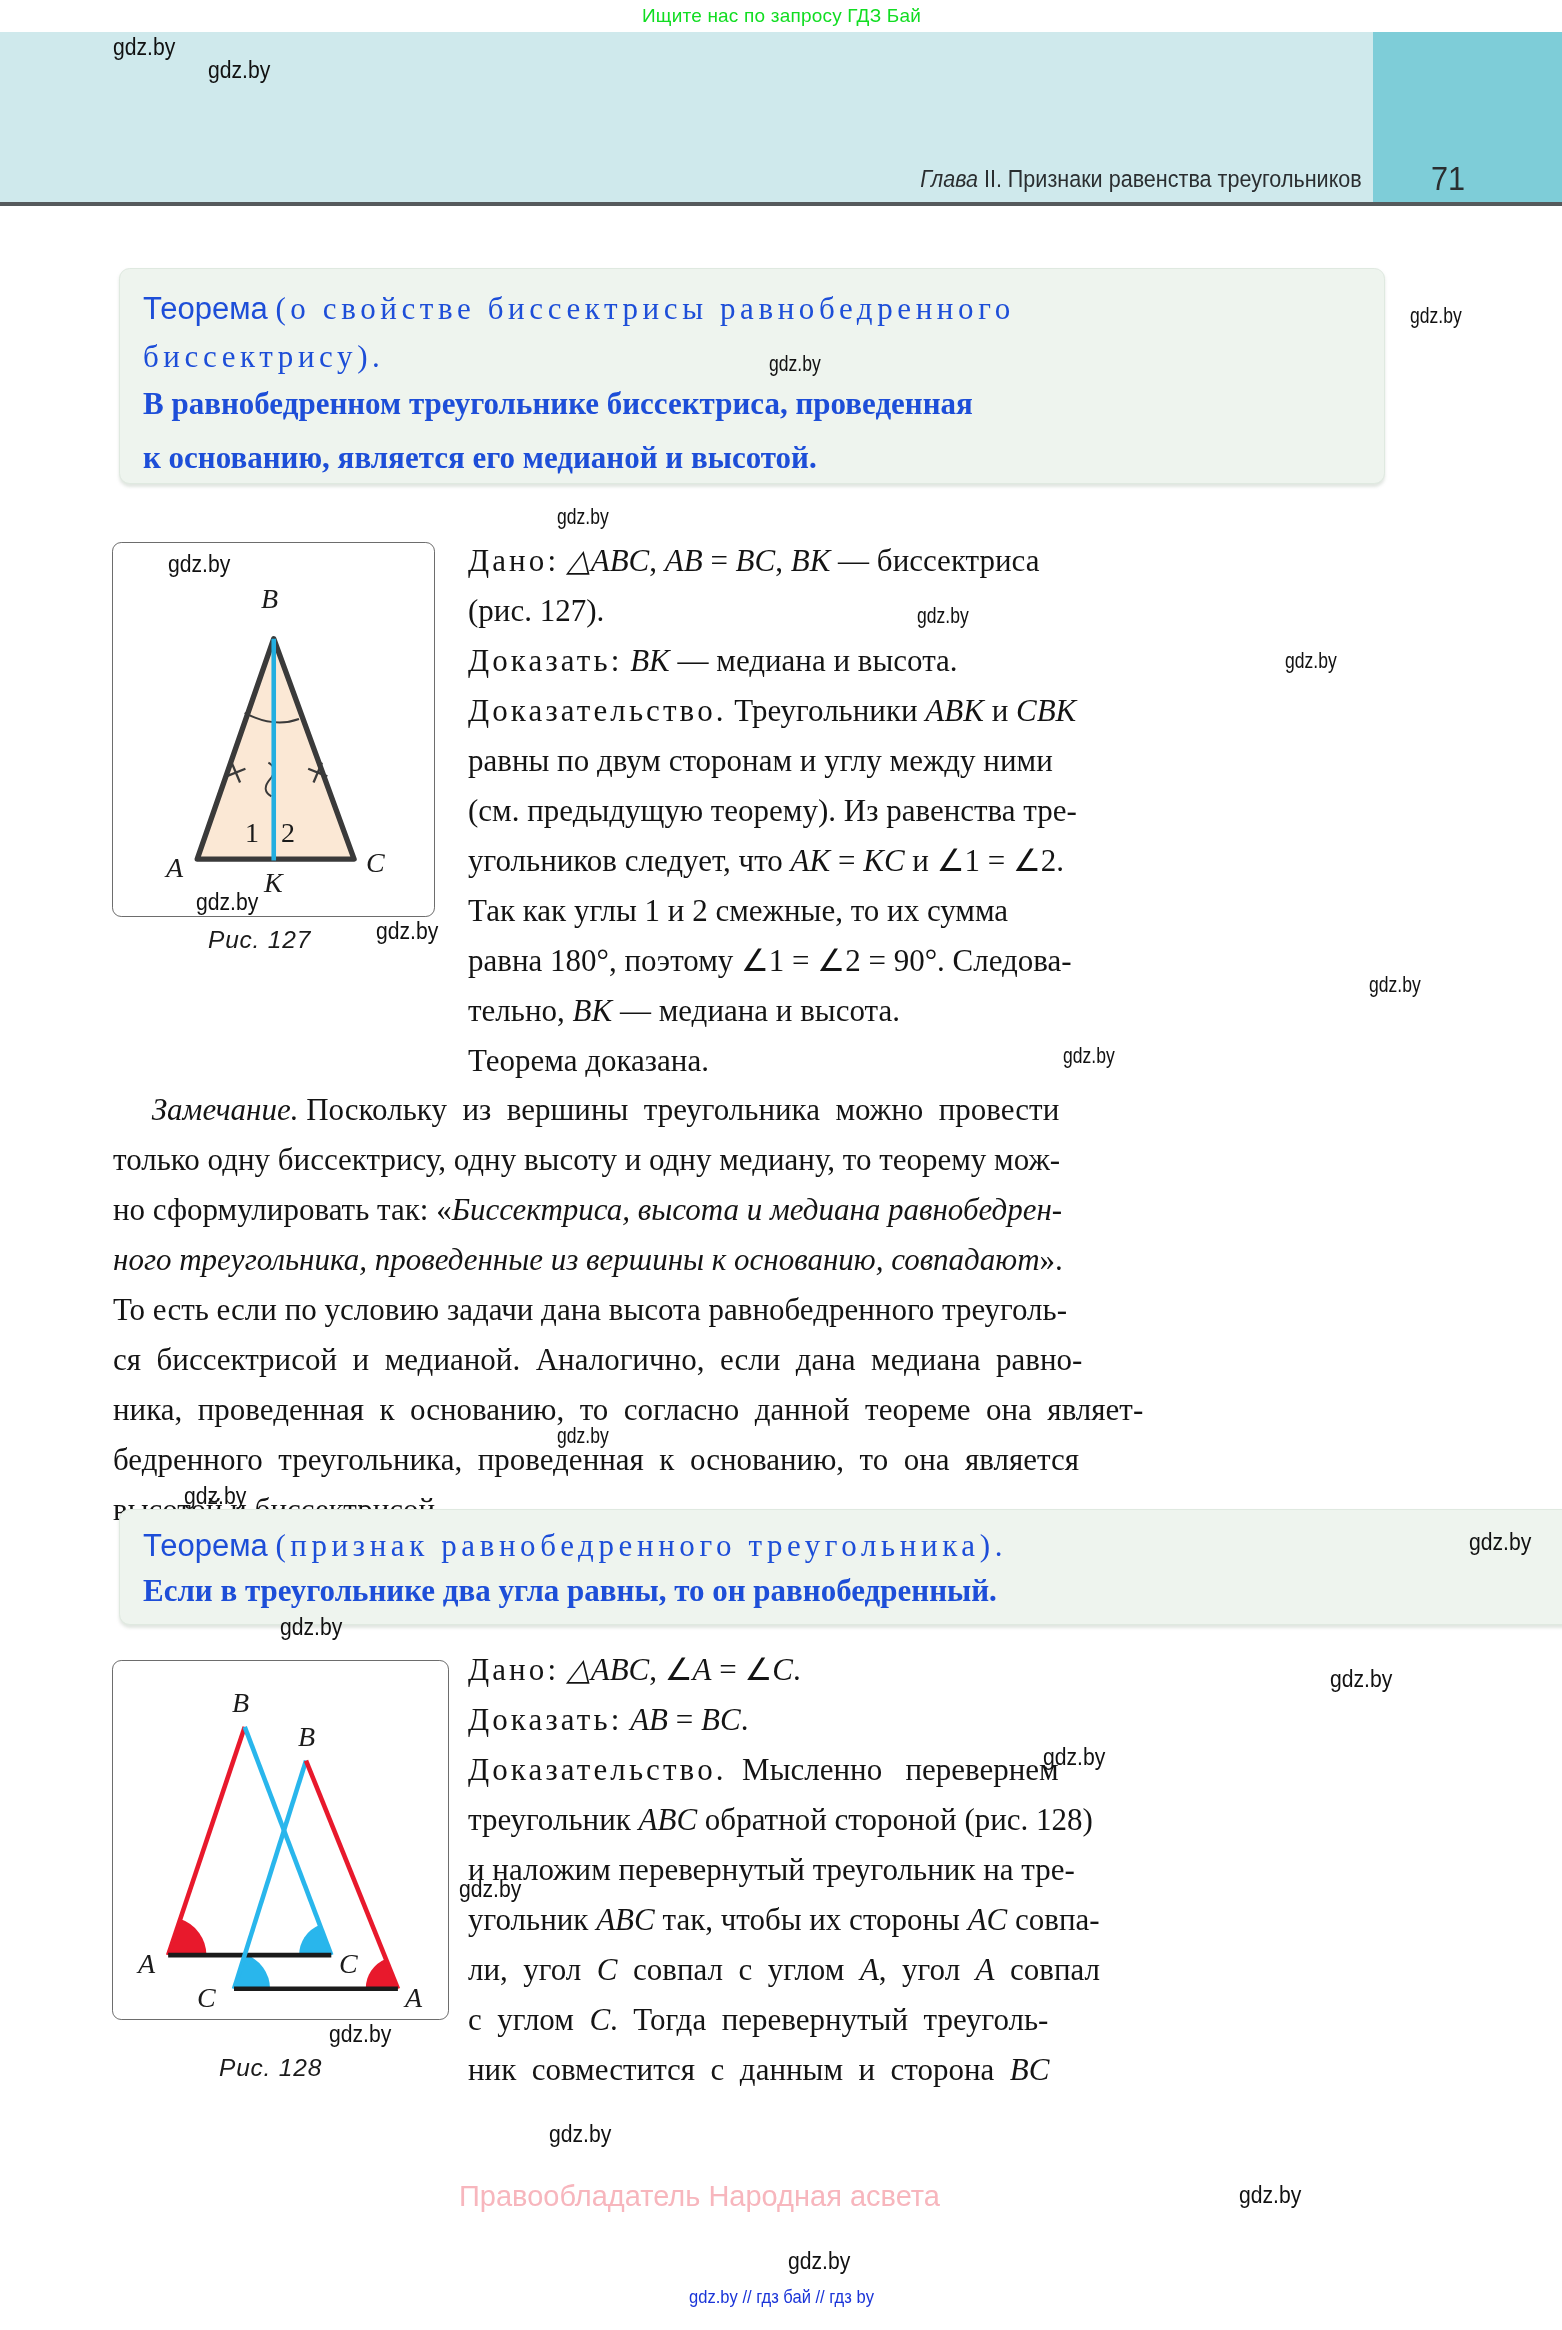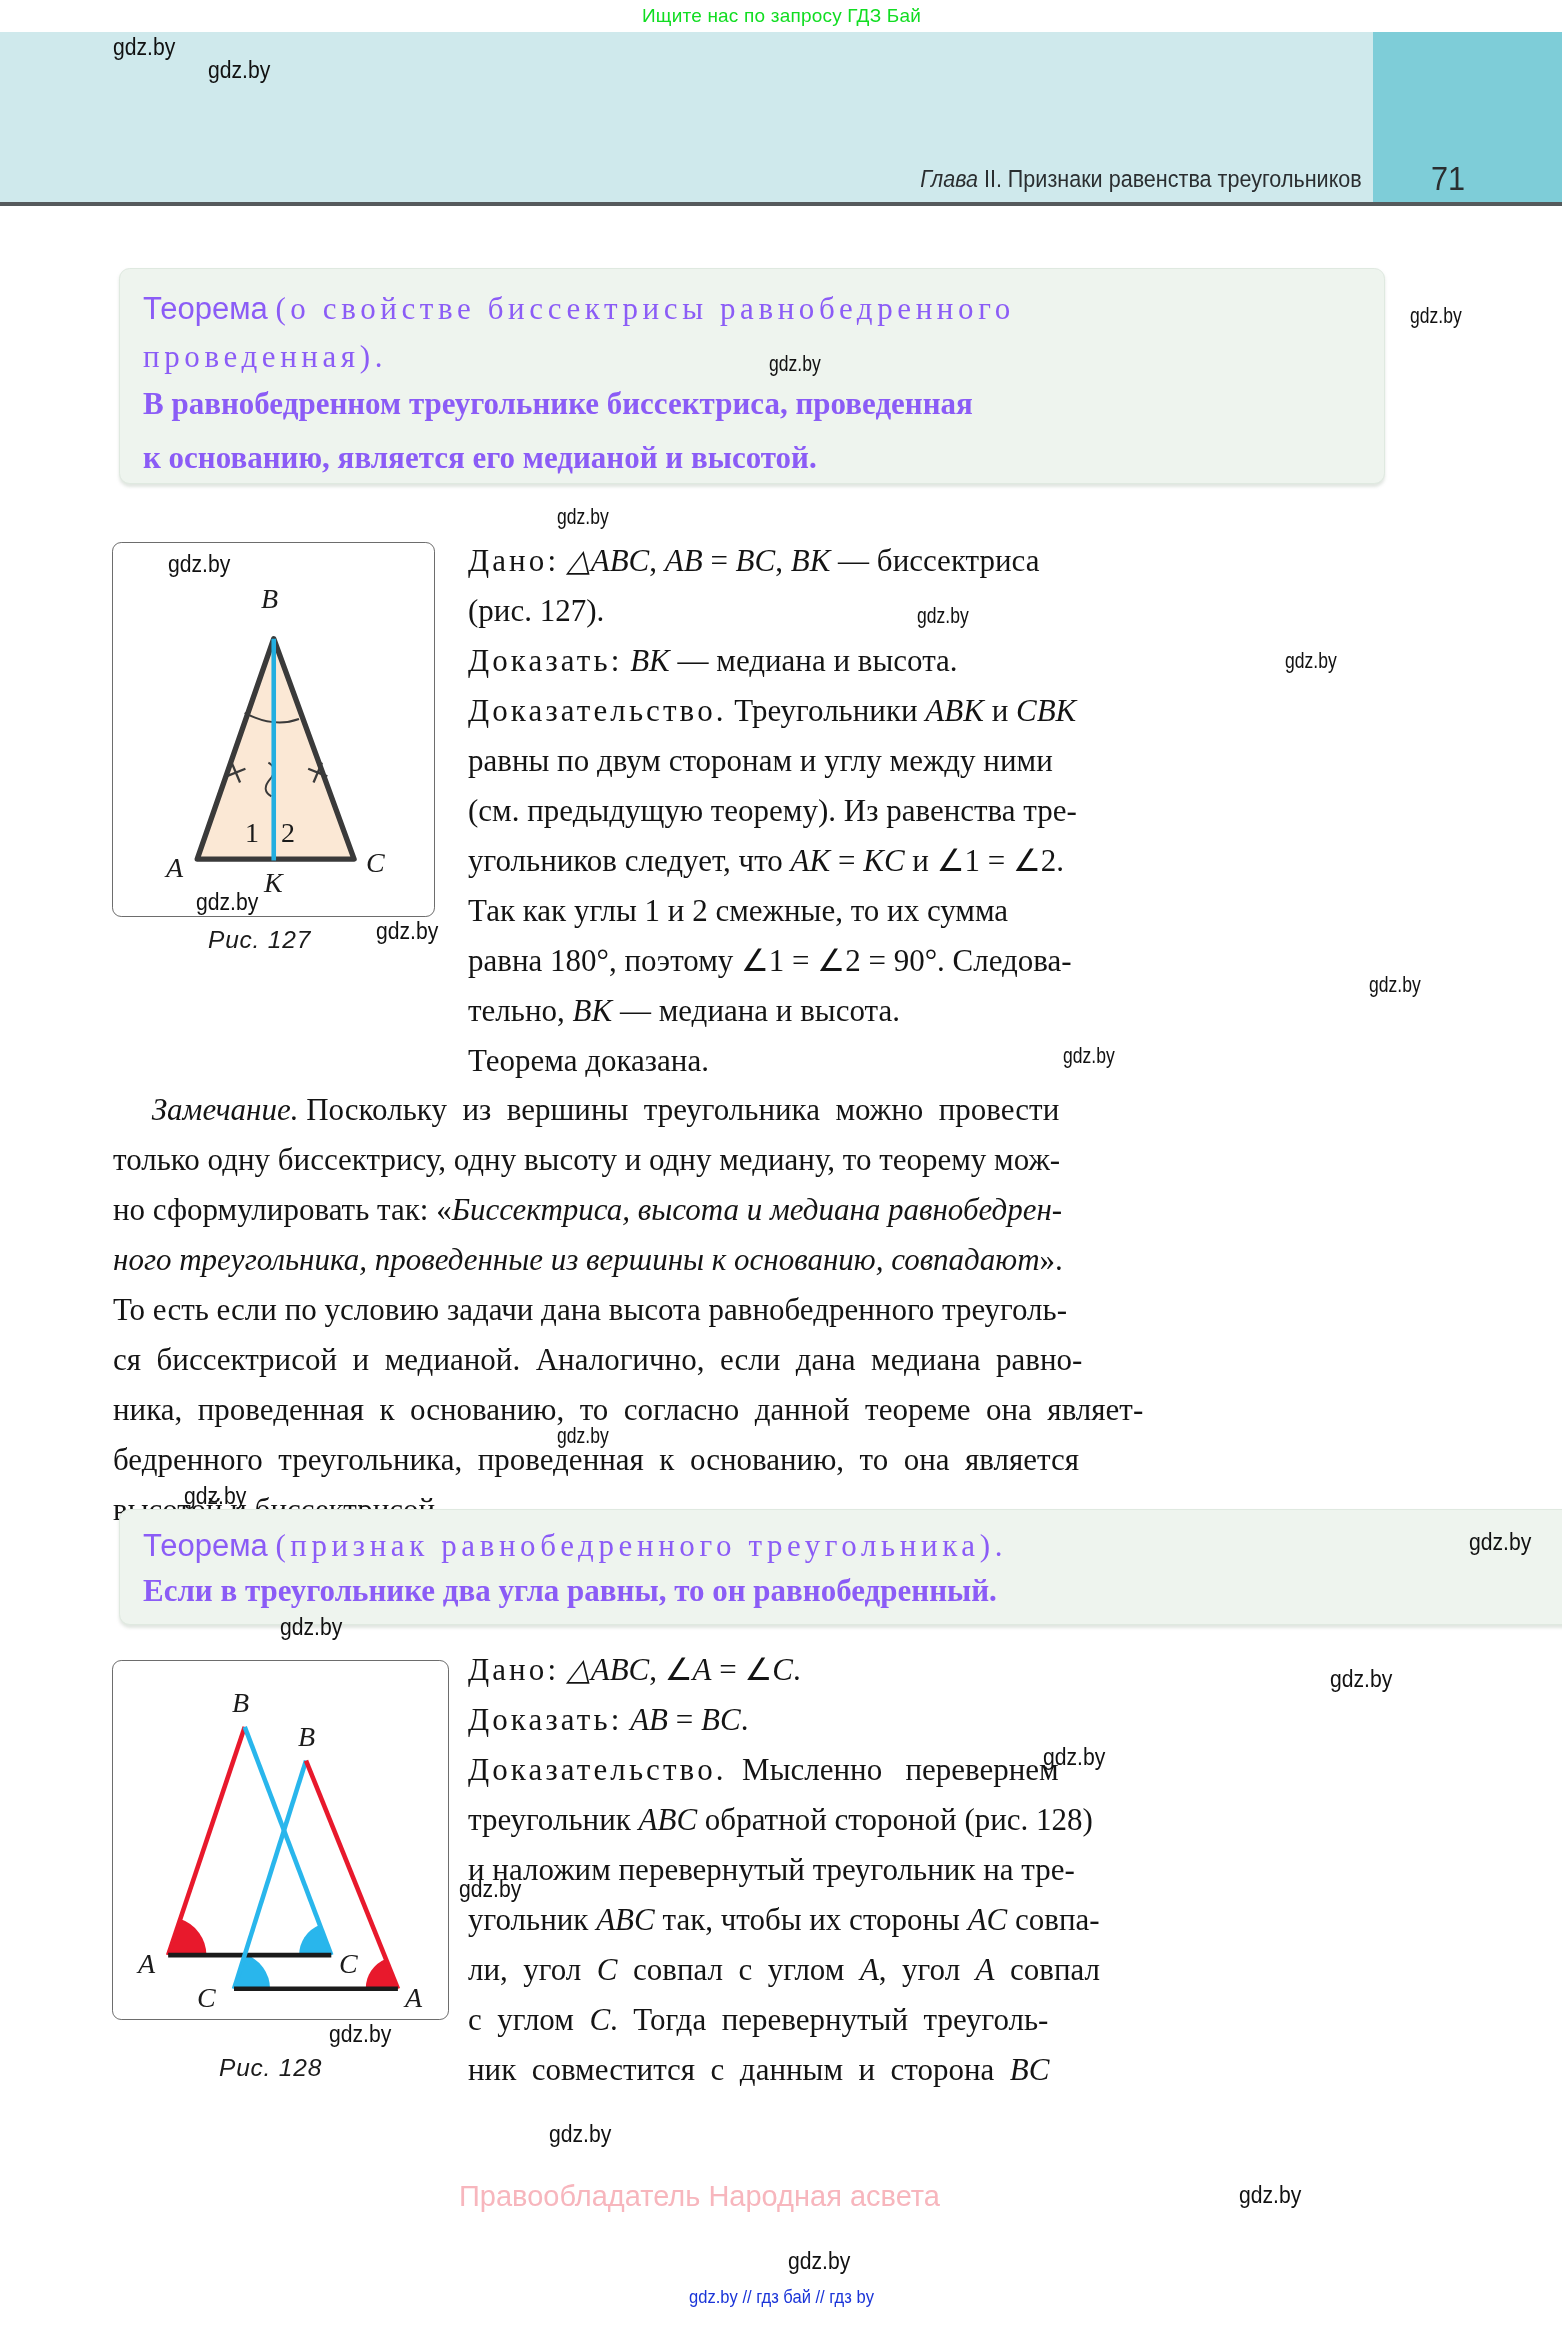--- a/index.html
+++ b/index.html
@@ -59,21 +59,21 @@
   .wm-lg { font-size: 23px; transform: scaleX(.92); }
 
   
   .theorem-box {
     position: absolute;
     background: #eef4ee;
     border: 0.8px solid #dfe9e0;
     border-radius: 10.7px;
     box-shadow: 0 2.3px 3.1px rgba(120,140,120,.22);
   }
-  .th-line { white-space: nowrap; color: #8b5cf6; }
+  .th-line { white-space: nowrap; color: #1d4ed8; }
   .th-spaced { letter-spacing: 4.6px; }
   .th-statement { font-weight: bold; }
 
   
   .fig-frame {
     position: absolute;
     border: 1.2px solid #6d6d6d;
     border-radius: 9.2px;
     background: #fff;
   }
@@ -121,21 +121,21 @@
   <div class="chapter-title"><span class="ital">Глава</span><span> II. Признаки равенства треугольников</span></div>
   <div class="page-number">71</div>
 
   <div class="wm wm-lg" style="left:113px;top:34px;">gdz.by</div>
   <div class="wm wm-lg" style="left:208px;top:57px;">gdz.by</div>
 
   <div class="theorem-box" style="left:119px;top:268px;width:1266px;height:216px;">
     <div class="th-line" style="position:absolute;left:23px;top:21.4px;font-size:32px;">
       <span style="font-family:'Liberation Sans',sans-serif;font-size:31px;">Теорема</span><span class="th-spaced" style="font-family:'Liberation Serif',serif;font-size:31px;margin-left:7.7px;">(о свойстве биссектрисы равнобедренного</span>
     </div>
-    <div class="th-line th-spaced" style="position:absolute;left:23px;top:70px;font-size:31px;">проведенная).</div>
+    <div class="th-line th-spaced" style="position:absolute;left:23px;top:70px;font-size:31px;">биссектрису).</div>
     <div class="th-line th-statement" style="position:absolute;left:23px;top:117px;font-size:31px;">В равнобедренном треугольнике биссектриса, проведенная</div>
     <div class="th-line th-statement" style="position:absolute;left:23px;top:171px;font-size:31px;">к основанию, является его медианой и высотой.</div>
   </div>
   <div class="wm" style="left:1410px;top:304px;font-size:21.4px;">gdz.by</div>
   <div class="wm" style="left:769px;top:352px;font-size:21.4px;">gdz.by</div>
   <div class="wm" style="left:557px;top:505px;font-size:21.4px;">gdz.by</div>
 
   <div class="fig-frame" style="left:112px;top:542px;width:323px;height:375px;">
     <svg width="323" height="375" viewBox="0 0 422 490">
 

